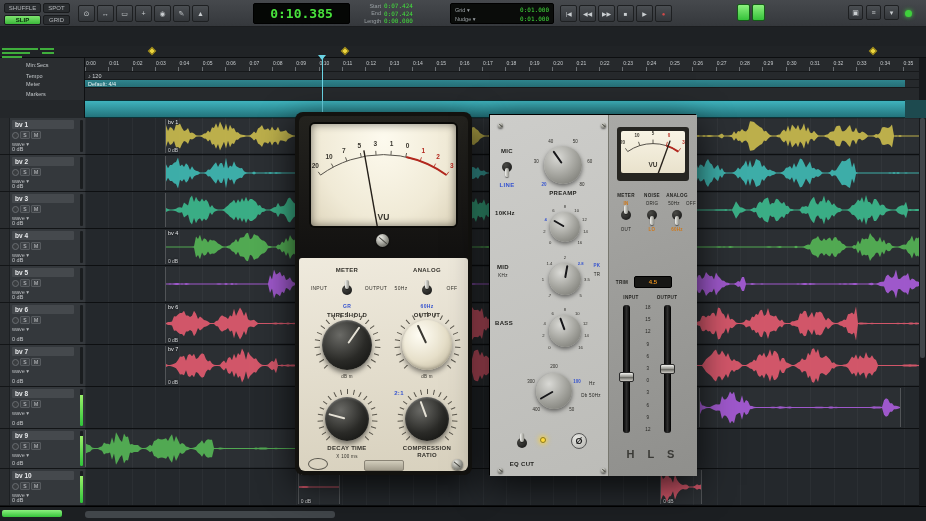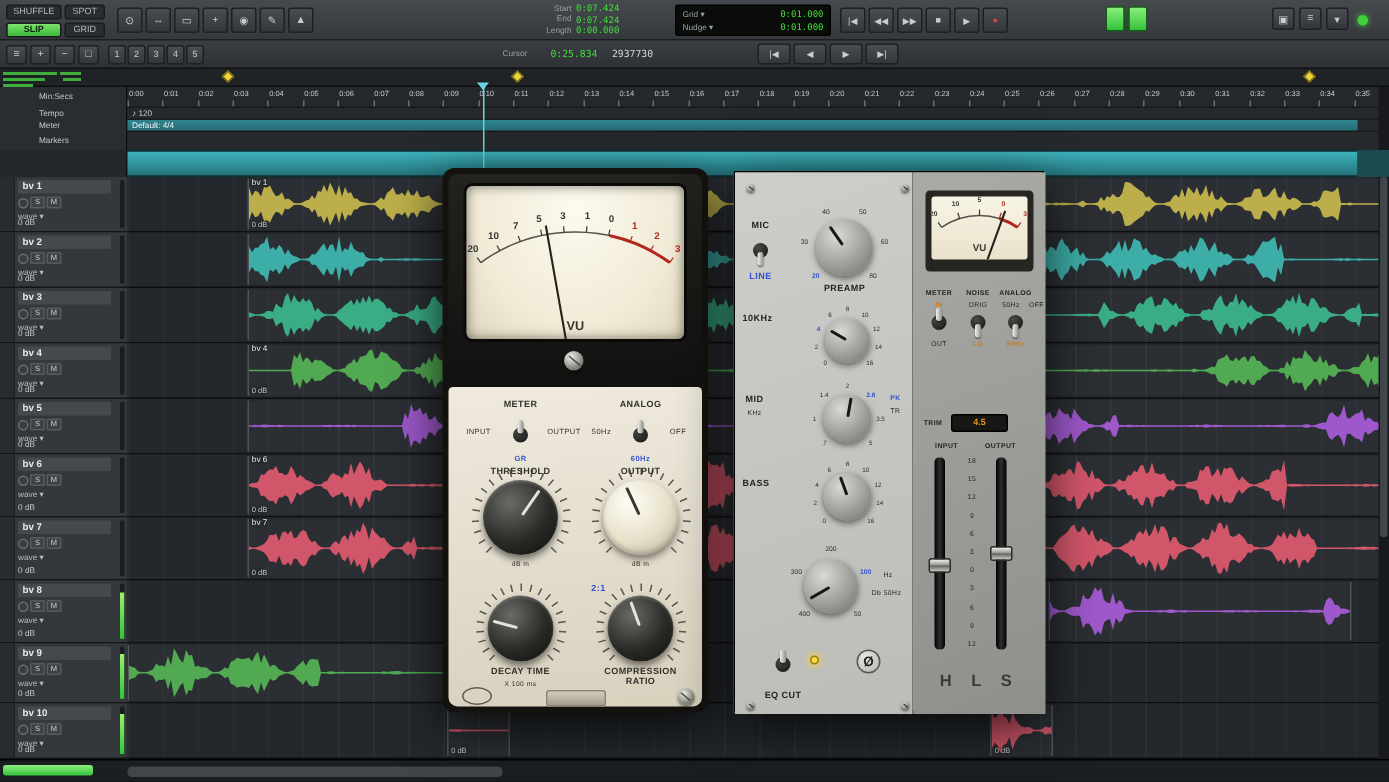--- a/index.html
+++ b/index.html
@@ -122,20 +122,21 @@
   .bb-green{position:absolute;left:2px;top:3px;width:60px;height:7px;background:linear-gradient(#8cf07e,#35c23a);border-radius:2px}
   .bb-scroll{position:absolute;left:85px;top:4px;width:250px;height:7px;background:#41464a;border-radius:3px}
   .vscroll{position:absolute;left:919px;top:58px;width:7px;height:448px;background:#17191c}
   .vscroll-h{position:absolute;left:1px;top:60px;width:5px;height:240px;background:#41464a;border-radius:2px}
 </style>
 </head>
 <body>
 
 <div id="app">
   <div class="tb1" id="tb1">
+    <div class="counter">0:10.385</div>
     <div class="selfields" id="selfields">
         <div class="selrow">
           <span class="sl">Start</span>
           <span class="sv">0:07.424</span>
         </div>
         <div class="selrow">
           <span class="sl">End</span>
           <span class="sv">0:07.424</span>
         </div>
         <div class="selrow">
@@ -169,38 +170,20 @@
       <div class="toolbtn" style="left: 598px; top: 5px; font-size: 6px;">▶▶</div>
       <div class="toolbtn" style="left: 617px; top: 5px; font-size: 6px;">■</div>
       <div class="toolbtn" style="left: 636px; top: 5px; font-size: 6px;">▶</div>
       <div class="toolbtn" style="left: 655px; top: 5px; font-size: 6px; color: rgb(208, 72, 72);">●</div>
       <div class="litbtn" style="left: 737px; top: 4px;"></div>
       <div class="litbtn" style="left: 752px; top: 4px;"></div>
       <div class="utilbtn" style="left: 848px; top: 5px;">▣</div>
       <div class="utilbtn" style="left: 866px; top: 5px;">≡</div>
       <div class="utilbtn" style="left: 884px; top: 5px;">▾</div>
       <div class="led2" style="left: 905px; top: 10px;"></div>
-    </div>
-  <div class="tb2" id="tb2">
-    <span class="curlab">Cursor</span>
-    <span class="curval">0:25.834</span>
-    <span class="curdet">2937730</span>
-  <div class="tb2btn" style="left: 4px; top: 3px;">≡</div>
-      <div class="tb2btn" style="left: 20px; top: 3px;">+</div>
-      <div class="tb2btn" style="left: 36px; top: 3px;">−</div>
-      <div class="tb2btn" style="left: 52px; top: 3px;">□</div>
-      <div class="zp" style="left: 72px; top: 3px;">1</div>
-      <div class="zp" style="left: 85px; top: 3px;">2</div>
-      <div class="zp" style="left: 98px; top: 3px;">3</div>
-      <div class="zp" style="left: 111px; top: 3px;">4</div>
-      <div class="zp" style="left: 124px; top: 3px;">5</div>
-      <div class="navbtn" style="left: 505px; top: 2px;">|◀</div>
-      <div class="navbtn" style="left: 529px; top: 2px;">◀</div>
-      <div class="navbtn" style="left: 553px; top: 2px;">▶</div>
-      <div class="navbtn" style="left: 577px; top: 2px;">▶|</div>
     </div>
   <div id="universe">
       <div class="udash" style="left: 2px; top: 2px; width: 36px;"></div>
       <div class="udash" style="left: 2px; top: 6px; width: 28px;"></div>
       <div class="udash" style="left: 40px; top: 2px; width: 14px;"></div>
       <div class="udash" style="left: 2px; top: 10px; width: 20px;"></div>
       <div class="udash" style="left: 42px; top: 6px; width: 12px;"></div>
       <div class="uds" style="left: 149.28px;"></div>
       <div class="uds" style="left: 341.869px;"></div>
       <div class="uds" style="left: 870.017px;"></div>

